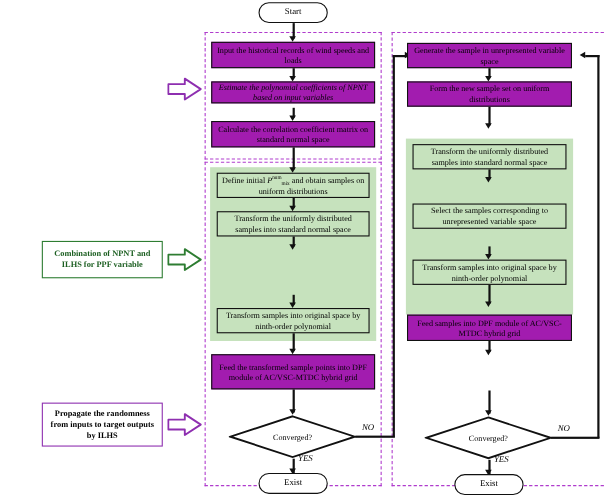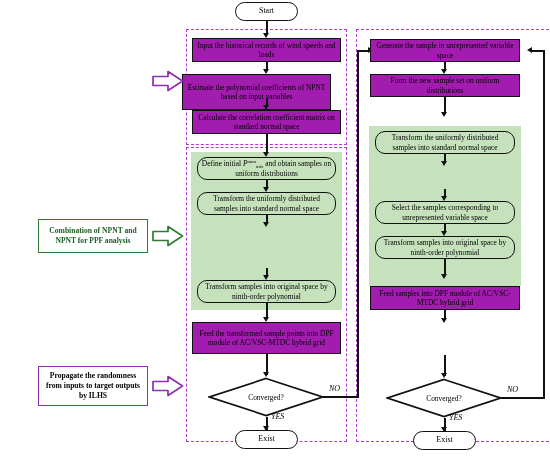--- a/index.html
+++ b/index.html
@@ -12,21 +12,21 @@
 
   
   .node{position:absolute;box-sizing:border-box;display:flex;align-items:center;
         justify-content:center;text-align:center;}
 
   
   .proc{
     border:1.6px solid #111;background:#a21caf;color:#000;
     font-size:7.4px;line-height:1.28;padding:2px 3px;
   }
-  .proc.on-green{background:#c6e2bd;border-radius:10px;}
+  .proc.on-green{background:#c6e2bd;}
 
   
   .term{
     border:1.6px solid #111;background:#fff;border-radius:40px;
     font-size:8px;line-height:1.1;
   }
 
   
   .diamond{position:absolute;}
   .diamond .lbl{
@@ -89,21 +89,21 @@
   </div>
   <div class="ln lnv" style="left:238px;top:21px;height:14px;"></div>
   <div class="arw arw-d" style="left:235.2px;top:33px;"></div>
 
   <div class="node proc" style="left:164px;top:38px;width:149px;height:24px;">
     <span>Input the historical records of wind speeds and loads</span>
   </div>
   <div class="ln lnv" style="left:238px;top:62px;height:9px;"></div>
   <div class="arw arw-d" style="left:235.2px;top:69px;"></div>
 
-  <div class="node proc" style="left:154px;top:74px;width:149px;height:36px;">
+  <div class="node proc" style="left:164px;top:74px;width:149px;height:20px;font-style:italic;">
     <span>Estimate the polynomial coefficients of NPNT based on input variables</span>
   </div>
   <div class="ln lnv" style="left:238px;top:98px;height:9px;"></div>
   <div class="arw arw-d" style="left:235.2px;top:105px;"></div>
 
   <div class="node proc" style="left:164px;top:110px;width:149px;height:24px;">
     <span>Calculate the correlation coefficient matrix on standard normal space</span>
   </div>
   <div class="ln lnv" style="left:238px;top:134px;height:20px;"></div>
   <div class="arw arw-d" style="left:235.2px;top:152px;"></div>
@@ -170,21 +170,21 @@
 
   <div class="node proc on-green" style="left:347px;top:131px;width:140px;height:23px;">
     <span>Transform the uniformly distributed samples into standard normal space</span>
   </div>
   <div class="ln lnv" style="left:416px;top:154px;height:9px;"></div>
   <div class="arw arw-d" style="left:413.2px;top:161px;"></div>
 
   <div class="ln lnv" style="left:416px;top:189px;height:9px;"></div>
   <div class="arw arw-d" style="left:413.2px;top:196px;"></div>
 
-  <div class="node proc on-green" style="left:347px;top:201px;width:140px;height:23px;">
+  <div class="node proc on-green" style="left:347px;top:185px;width:140px;height:23px;">
     <span>Select the samples corresponding to unrepresented variable space</span>
   </div>
   <div class="ln lnv" style="left:416px;top:224px;height:9px;"></div>
   <div class="arw arw-d" style="left:413.2px;top:231px;"></div>
 
   <div class="node proc on-green" style="left:347px;top:236px;width:140px;height:23px;">
     <span>Transform samples into original space by ninth-order polynomial</span>
   </div>
   <div class="ln lnv" style="left:416px;top:259px;height:17px;"></div>
   <div class="arw arw-d" style="left:413.2px;top:274px;"></div>
@@ -219,21 +219,21 @@
   <div class="arw arw-l" style="left:499px;top:47.4px;"></div>
   <div class="elabel" style="left:479px;top:385px;">NO</div>
 
   <div class="bigarrow" style="left:124px;top:70px;">
     <svg width="32" height="22" viewBox="0 0 32 22">
       <polygon points="1,6.5 16,6.5 16,1.5 30.5,11 16,20.5 16,15.5 1,15.5" fill="#ffffff" stroke="#8e2fb0" stroke-width="1.7" stroke-linejoin="round"></polygon>
     </svg>
   </div>
 
   <div class="callout green" style="left:10px;top:219px;width:110px;height:34px;">
-    <span>Combination of NPNT and NPNT for PPF analysis</span>
+    <span>Combination of NPNT and ILHS for PPF variable</span>
   </div>
   <div class="bigarrow" style="left:124px;top:225px;">
     <svg width="32" height="22" viewBox="0 0 32 22">
       <polygon points="1,6.5 16,6.5 16,1.5 30.5,11 16,20.5 16,15.5 1,15.5" fill="#ffffff" stroke="#2e7d32" stroke-width="1.7" stroke-linejoin="round"></polygon>
     </svg>
   </div>
 
   <div class="callout purple" style="left:10px;top:366px;width:110px;height:40px;align-items:center;">
     <span>Propagate the randomness from inputs to target outputs by ILHS</span>
   </div>

